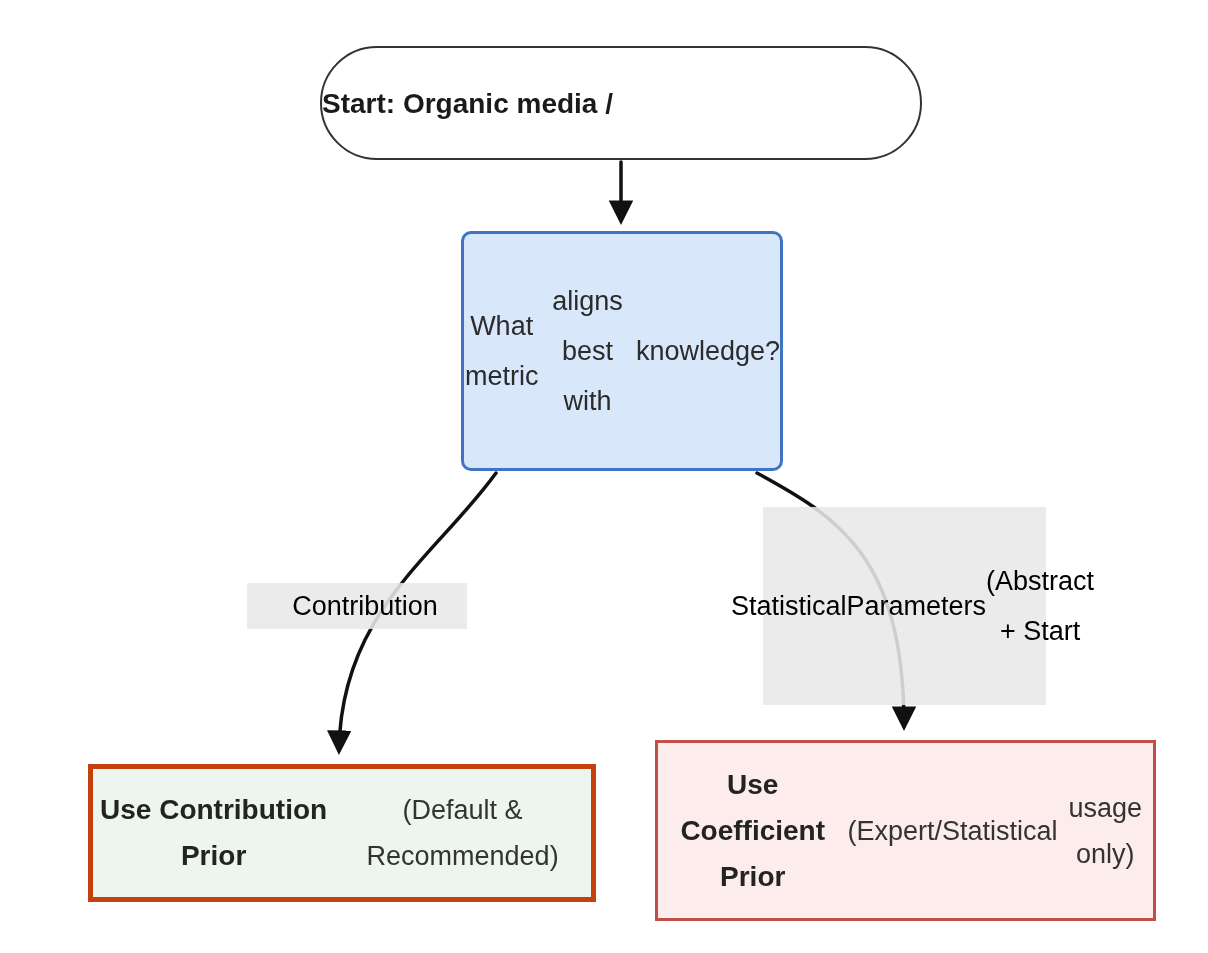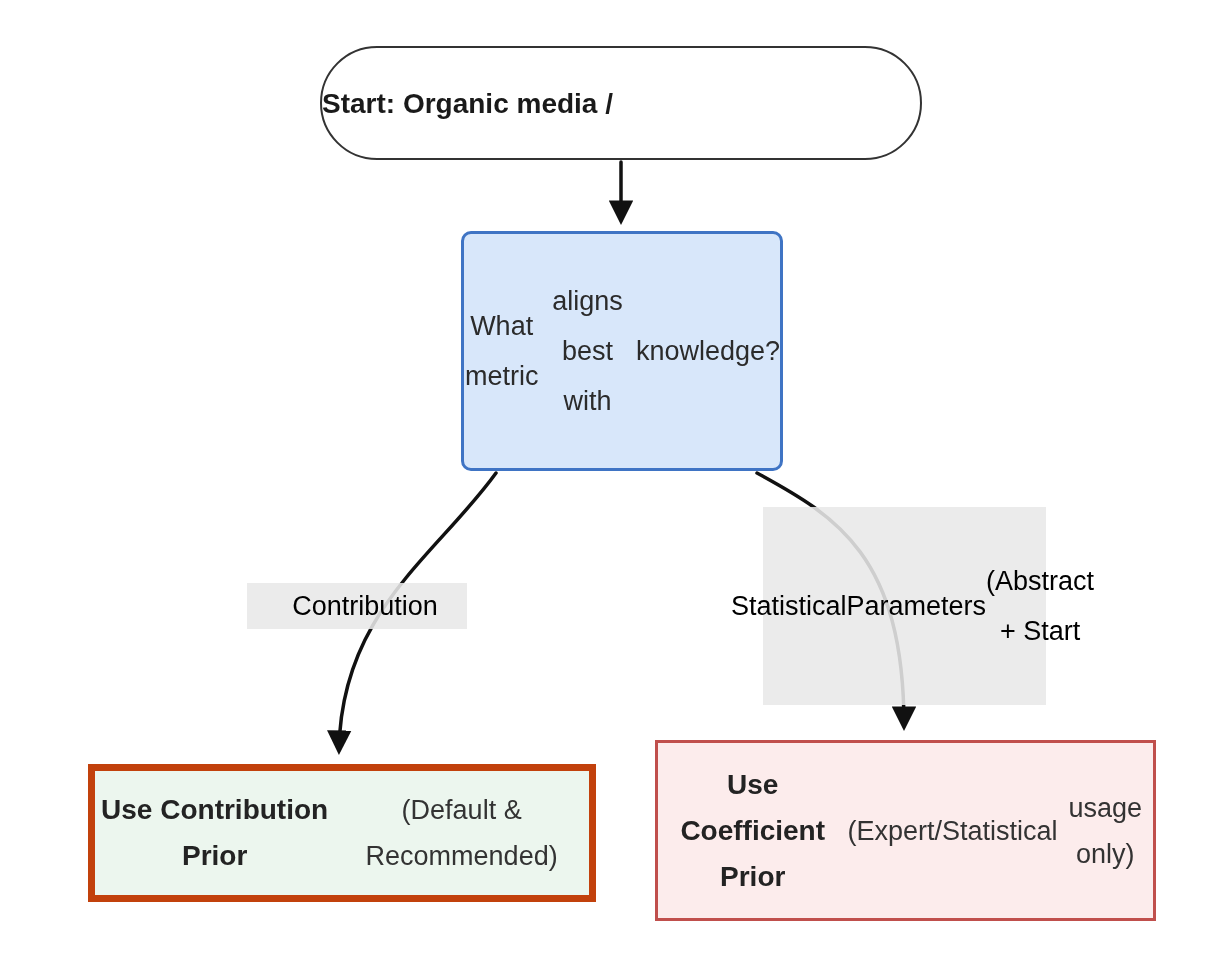--- a/index.html
+++ b/index.html
@@ -42,21 +42,21 @@
     font-size: 27px; color: #000000; z-index: 2; padding-left: 16px;
   }
   .label-left  { left: 247px; top: 583px; width: 220px; height: 46px; }
   .label-right { left: 763px; top: 507px; width: 283px; height: 198px; line-height: 50px; }
 
   .terminal { font-size: 27px; }
   .terminal .title { font-weight: bold; font-size: 28px; color: #232323; line-height: 46px; }
   .terminal .sub   { line-height: 46px; color: #333333; }
   .green {
     left: 88px; top: 764px; width: 508px; height: 138px;
-    border: 7px solid #c2410c; background: #ecf6ee;
+    border: 5px solid #c2410c; background: #ecf6ee;
   }
   .red {
     left: 655px; top: 740px; width: 501px; height: 181px;
     border: 3px solid #c04f4c; background: #fcecec;
   }
 </style>
 </head>
 <body>
 
 <svg class="layer" width="1208" height="953">

